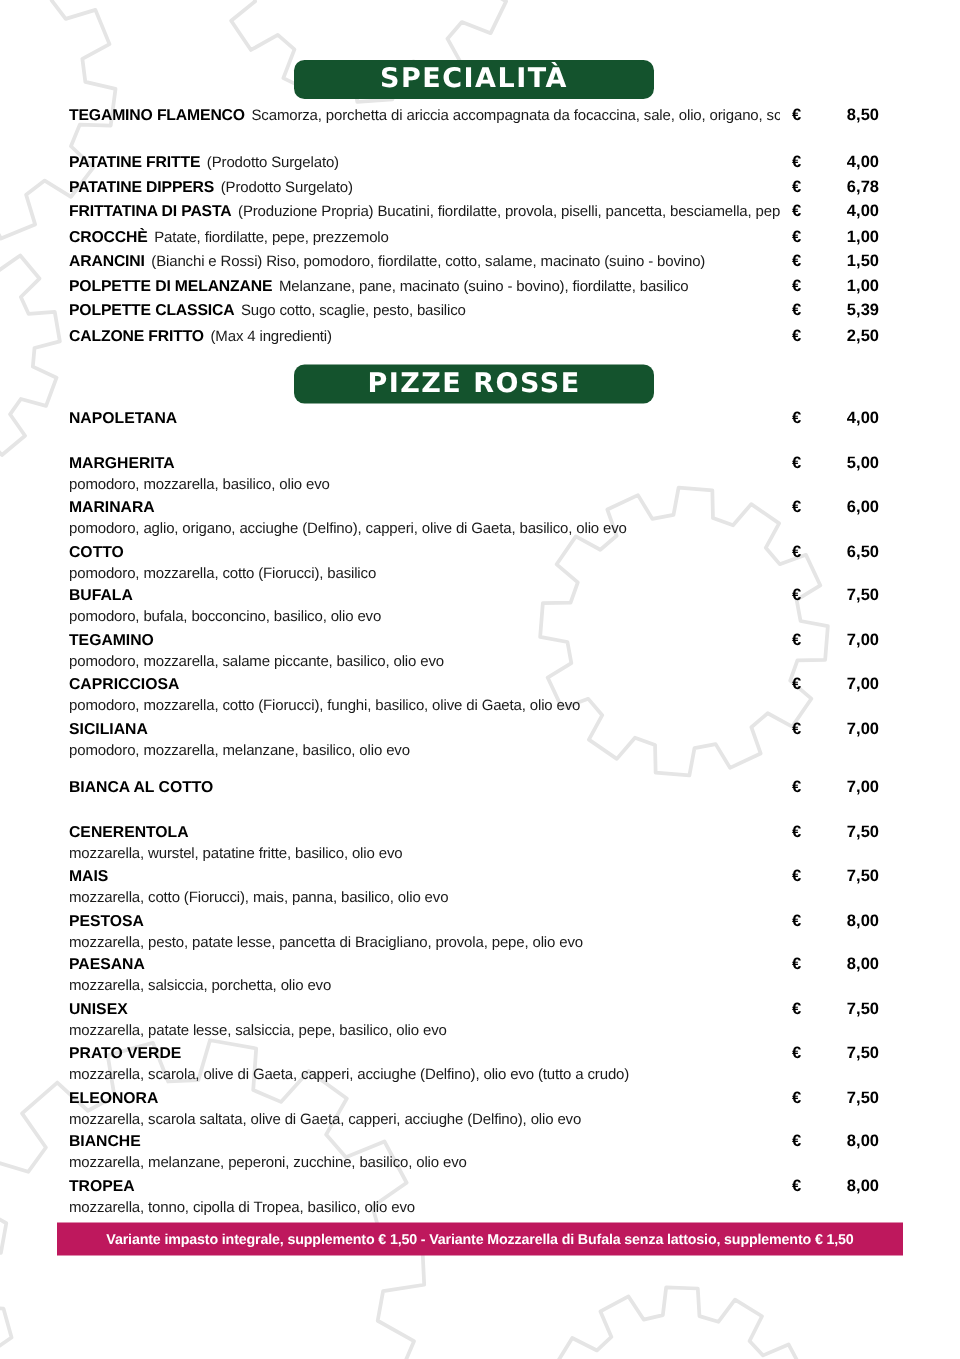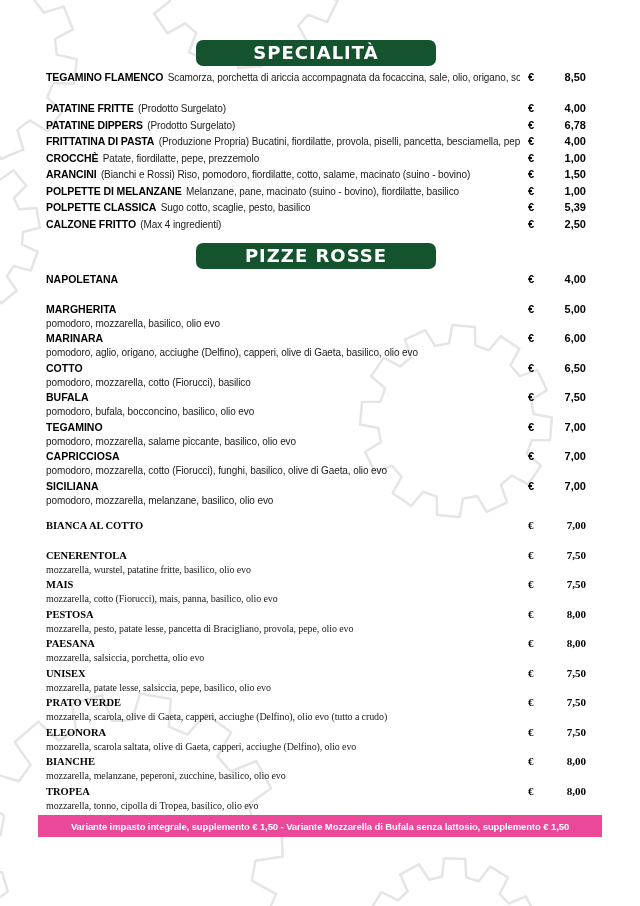--- a/index.html
+++ b/index.html
@@ -29,41 +29,41 @@
     font-family:"DejaVu Sans",sans-serif;
     font-weight:bold;font-size:18px;letter-spacing:1px;
     line-height:1;
   }
   .sec-1{margin-top:16px;}
   .sec-2{margin-top:12px;}
   .sec-3{margin-top:10px;}
   .sec-0 .items{margin-top:2px;}
   .sec-1 .items{margin-top:4px;}
   .sec-2 .items{margin-top:3px;}
-  .sec-3 .items{margin-top:2px;font-family:Liberation Serif, serif;}
+  .sec-3 .items{margin-top:2px;}
 
   .row{color:#111;}
   .row.inline{display:flex;align-items:baseline;height:16.5px;line-height:16.5px;}
   .sec-0 .row.inline{height:15px;line-height:15px;}
   .itext{flex:1;white-space:nowrap;overflow:hidden;letter-spacing:-0.1px;}
   .nm{font-weight:bold;font-size:10.5px;color:#000;}
   .ds{font-size:10px;color:#1a1a1a;}
   .price{
     flex:none;width:58px;margin-left:8px;
     display:flex;justify-content:space-between;align-items:baseline;
     font-weight:bold;font-size:11px;color:#000;
   }
   .row.stacked{height:29.5px;}
   .row.stacked .line1{display:flex;align-items:center;height:15px;line-height:15px;}
   .row.stacked .line1 .nm{flex:1;white-space:nowrap;overflow:hidden;}
   .row.stacked .ds2{height:14.5px;line-height:14.5px;font-size:10px;color:#1a1a1a;white-space:nowrap;overflow:hidden;letter-spacing:-0.1px;}
 
   .variant-bar{
     margin:2px -16px 0 -8px;
-    height:22px;background:#ec4899;
+    height:22px;background:#be185d;
     display:flex;align-items:center;justify-content:center;
     color:#fff;font-weight:bold;font-size:9.5px;letter-spacing:-0.1px;
     white-space:nowrap;overflow:hidden;
   }
 </style>
 </head>
 <body>
 
 <svg id="gears" width="640" height="906" viewBox="0 0 640 906" aria-hidden="true">
     <polygon points="53.2,83.1 47.3,97.5 62.3,111.6 47.3,131.2 29.8,120.4 17.4,129.8 23.4,149.6 0.6,159.0 -9.2,140.9 -24.6,142.9 -29.3,163.0 -53.7,159.8 -53.1,139.2 -67.5,133.3 -81.6,148.3 -101.2,133.3 -90.4,115.8 -99.8,103.4 -119.6,109.4 -129.0,86.6 -110.9,76.8 -112.9,61.4 -133.0,56.7 -129.8,32.3 -109.2,32.9 -103.3,18.5 -118.3,4.4 -103.3,-15.2 -85.8,-4.4 -73.4,-13.8 -79.4,-33.6 -56.6,-43.0 -46.8,-24.9 -31.4,-26.9 -26.7,-47.0 -2.3,-43.8 -2.9,-23.2 11.5,-17.3 25.6,-32.3 45.2,-17.3 34.4,0.2 43.8,12.6 63.6,6.6 73.0,29.4 54.9,39.2 56.9,54.6 77.0,59.3 73.8,83.7"></polygon>

